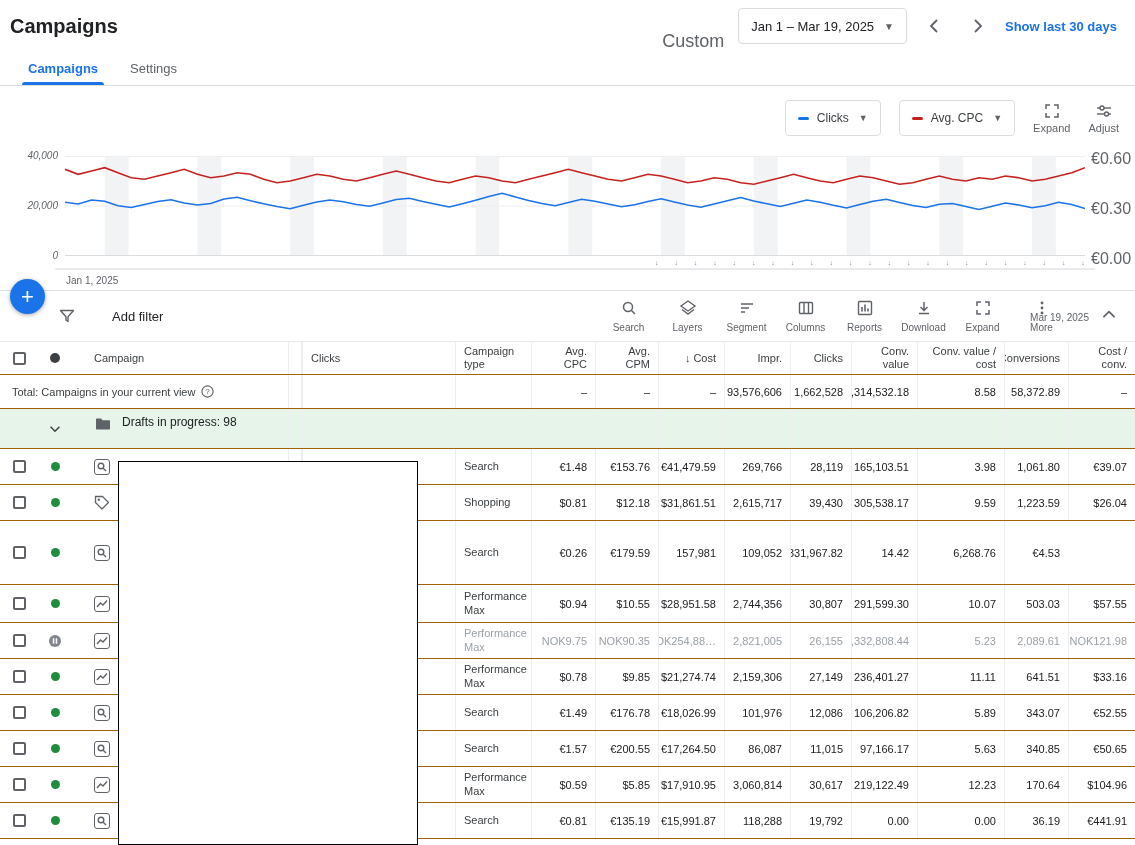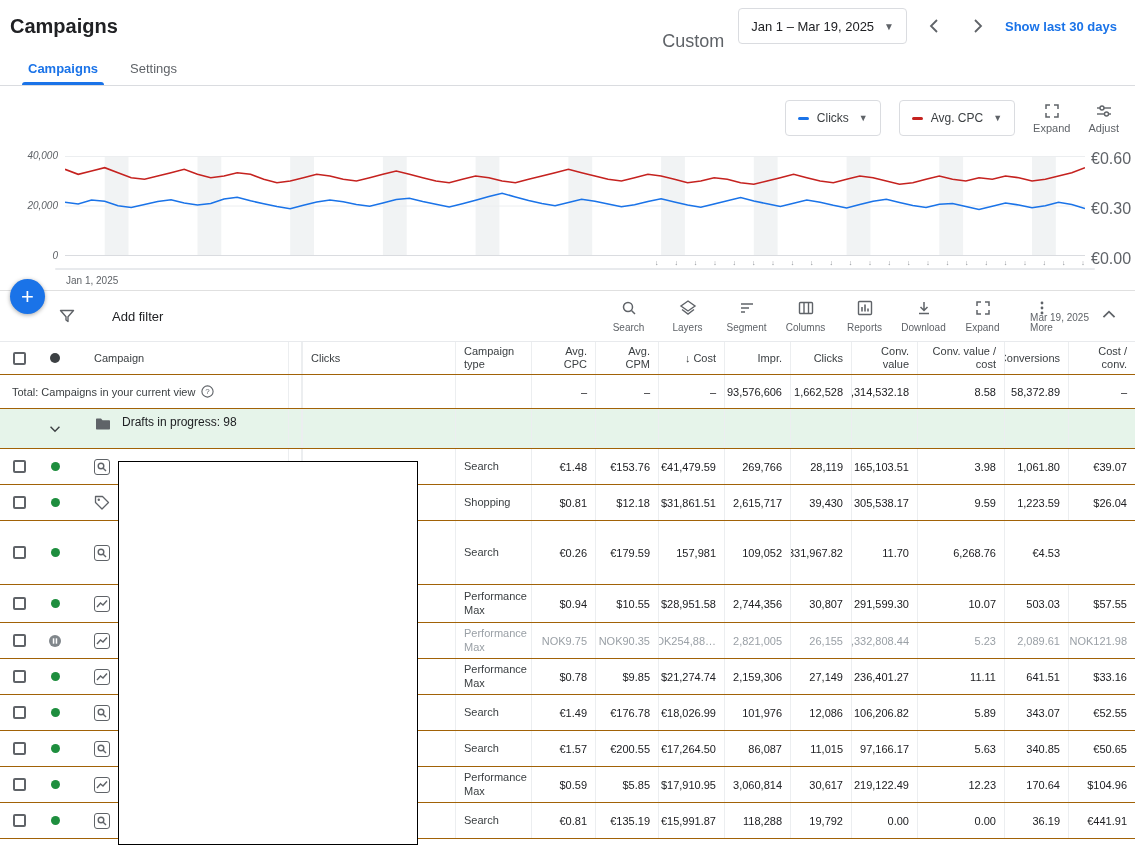--- a/index.html
+++ b/index.html
@@ -434,21 +434,21 @@
           </span>
         </div>
         <div class="cell c-spacer"></div>
         <div class="cell vl"></div>
         <div class="cell vl c-type">Search</div>
         <div class="cell num vl">€0.26</div>
         <div class="cell num vl">€179.59</div>
         <div class="cell num vl">157,981</div>
         <div class="cell num vl">109,052</div>
         <div class="cell num vl">331,967.82</div>
-        <div class="cell num vl">11.70</div>
+        <div class="cell num vl">14.42</div>
         <div class="cell num vl">6,268.76</div>
         <div class="cell num vl">€4.53</div>
       </div>
       <div class="trow data-row" style="height: 38px;">
         <div class="cell c-check">
           <span class="checkbox"></span>
         </div>
         <div class="cell c-status">
           <span class="dot-enabled"></span>
         </div>

